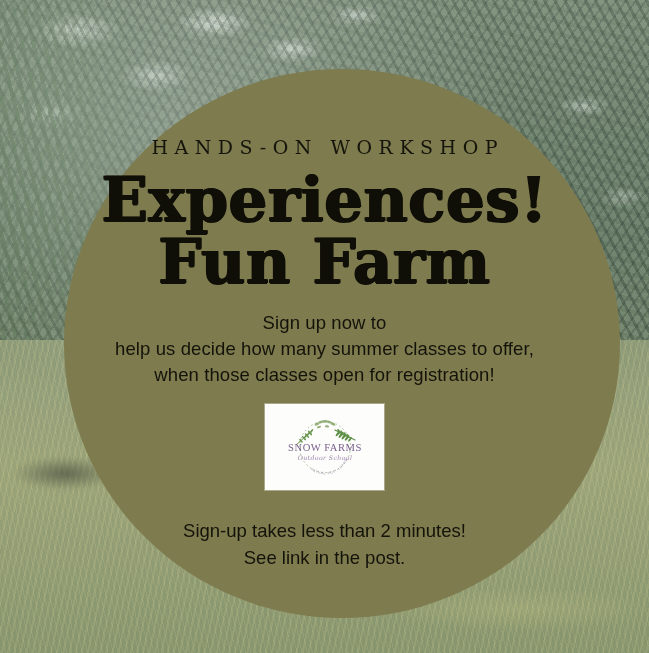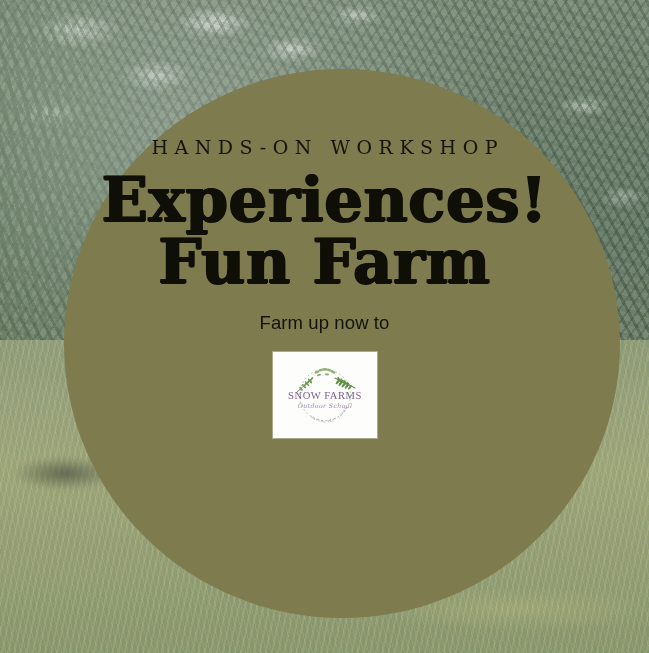--- a/index.html
+++ b/index.html
@@ -161,21 +161,21 @@
     line-height: 1.42;
     text-align: center;
     color: #14130a;
     letter-spacing: 0.1px;
   }
   .body-copy span { display: block; }
 
   
   .logo-card {
     margin-top: 16px;
-    width: 104px;
+    width: 119px;
     height: 86px;
     background: #fdfdfb;
     display: flex;
     align-items: center;
     justify-content: center;
     box-shadow: 0 0 0 1px rgba(255,255,255,0.35);
   }
   .logo-mark {
     position: relative;
     width: 84px;
@@ -211,21 +211,23 @@
   <div class="content">
 
     <div class="eyebrow">HANDS-ON WORKSHOP</div>
 
     <div class="headline">
       <span class="hl-line">Experiences!</span>
       <span class="hl-line">Fun Farm</span>
     </div>
 
     <div class="body-copy">
-      <span>Farm up now to</span>
+      <span>Sign up now to</span>
+      <span>help us decide how many summer classes to offer,</span>
+      <span>when those classes open for registration!</span>
     </div>
 
     <div class="logo-card">
       <div class="logo-mark">
         <svg viewBox="0 0 84 74" xmlns="http://www.w3.org/2000/svg">
 
           <g stroke="#7f9f63" stroke-width="0.8" fill="none" opacity="0.85">
             <circle cx="42" cy="37" r="25.5" stroke-dasharray="1.6 2.6"></circle>
           </g>
 
@@ -274,15 +276,19 @@
           <defs>
             <path id="arcpath" d="M 20 50 A 24 24 0 0 0 64 50" fill="none"></path>
           </defs>
           <text font-family="'Liberation Sans', sans-serif" font-size="3.1" letter-spacing="0.7" fill="#a08fb0">
             <textPath href="#arcpath" startOffset="22%">NATURE  PLAY  LEARN  GROW</textPath>
           </text>
         </svg>
       </div>
     </div>
 
+    <div class="footer-copy">
+      <span>Sign-up takes less than 2 minutes!</span>
+      <span>See link in the post.</span>
+    </div>
 
   </div>
 </div>
 
 </body></html>

